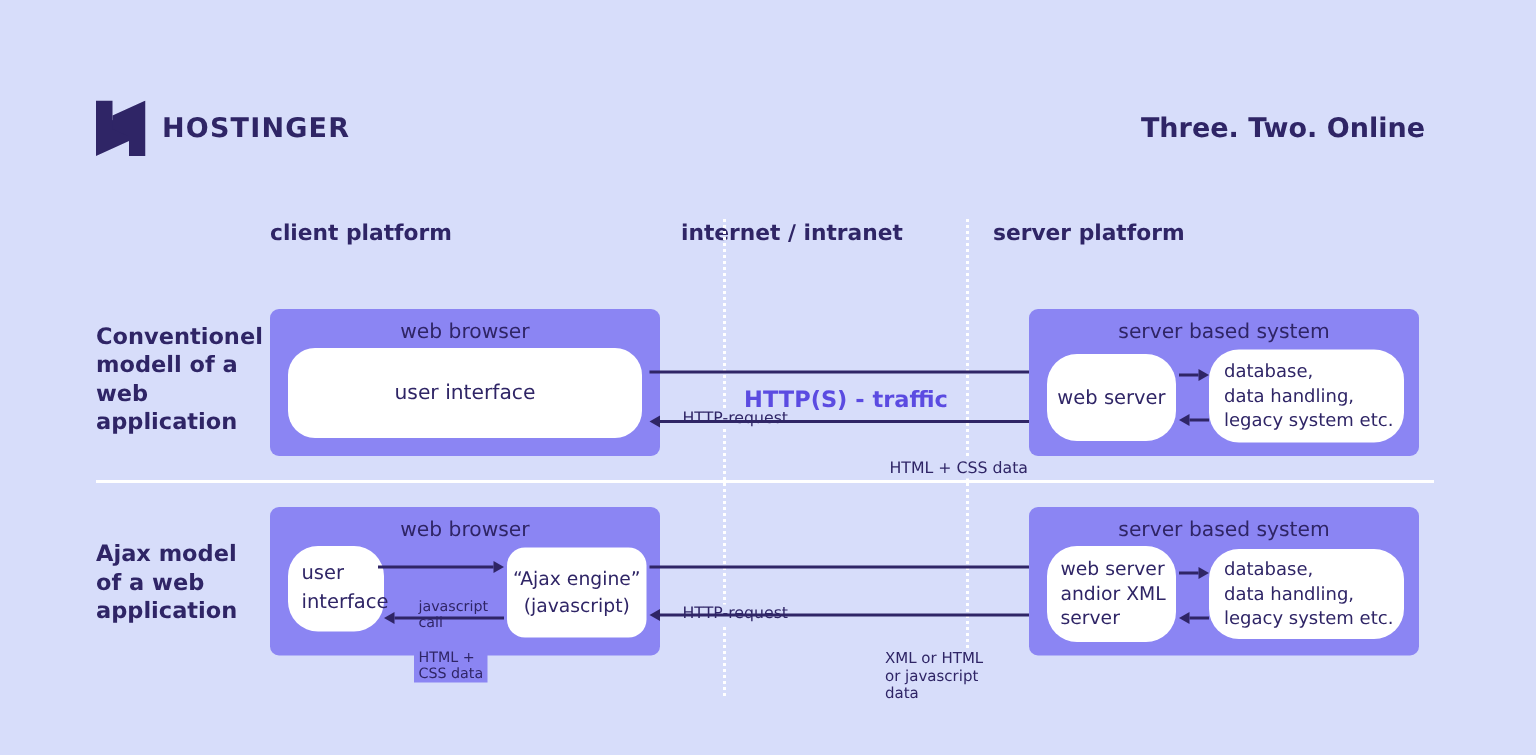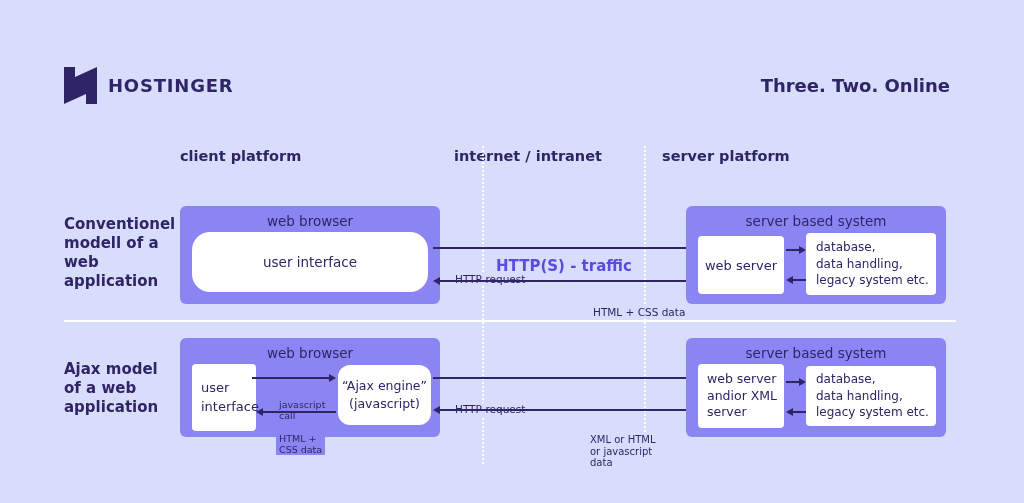--- a/index.html
+++ b/index.html
@@ -38,26 +38,26 @@
 
   
   .panel{position:absolute;background:var(--purple);border-radius:6px;}
   .p-r1-client{left:180px;top:206px;width:260px;height:98px;}
   .p-r1-server{left:686px;top:206px;width:260px;height:98px;}
   .p-r2-client{left:180px;top:338px;width:260px;height:99px;}
   .p-r2-server{left:686px;top:338px;width:260px;height:99px;}
   .panel-title{position:absolute;left:0;top:7px;width:100%;text-align:center;font-size:13.5px;color:var(--dark);}
 
   
-  .wbox{position:absolute;background:var(--white);border-radius:4px;color:var(--dark);display:flex;align-items:center;white-space:pre-line;}
+  .wbox{position:absolute;background:var(--white);border-radius:20px;color:var(--dark);display:flex;align-items:center;white-space:pre-line;}
   .wbox.center{justify-content:center;text-align:center;}
   .b-r1-ui{left:192px;top:232px;width:236px;height:60px;border-radius:18px;font-size:13.5px;}
   .b-r1-websrv{left:698px;top:236px;width:86px;height:58px;font-size:13px;}
   .b-r1-backend{left:806px;top:233px;width:130px;height:62px;font-size:12px;line-height:1.4;padding-left:10px;}
-  .b-r2-ui{left:192px;top:364px;width:64px;height:67px;font-size:13px;line-height:1.45;padding-left:9px;}
+  .b-r2-ui{left:192px;top:364px;width:64px;height:57px;font-size:13px;line-height:1.45;padding-left:9px;}
   .b-r2-ajax{left:338px;top:365px;width:93px;height:60px;border-radius:12px;font-size:12.5px;line-height:1.45;}
   .b-r2-websrv{left:698px;top:364px;width:86px;height:64px;font-size:12.5px;line-height:1.35;padding-left:9px;}
   .b-r2-backend{left:806px;top:366px;width:130px;height:60px;font-size:12px;line-height:1.4;padding-left:10px;}
 
   
   .aline{position:absolute;height:1.5px;background:var(--dark);}
   .ah-r{position:absolute;width:0;height:0;border-top:4px solid transparent;border-bottom:4px solid transparent;border-left:7px solid var(--dark);}
   .ah-l{position:absolute;width:0;height:0;border-top:4px solid transparent;border-bottom:4px solid transparent;border-right:7px solid var(--dark);}
 
   

